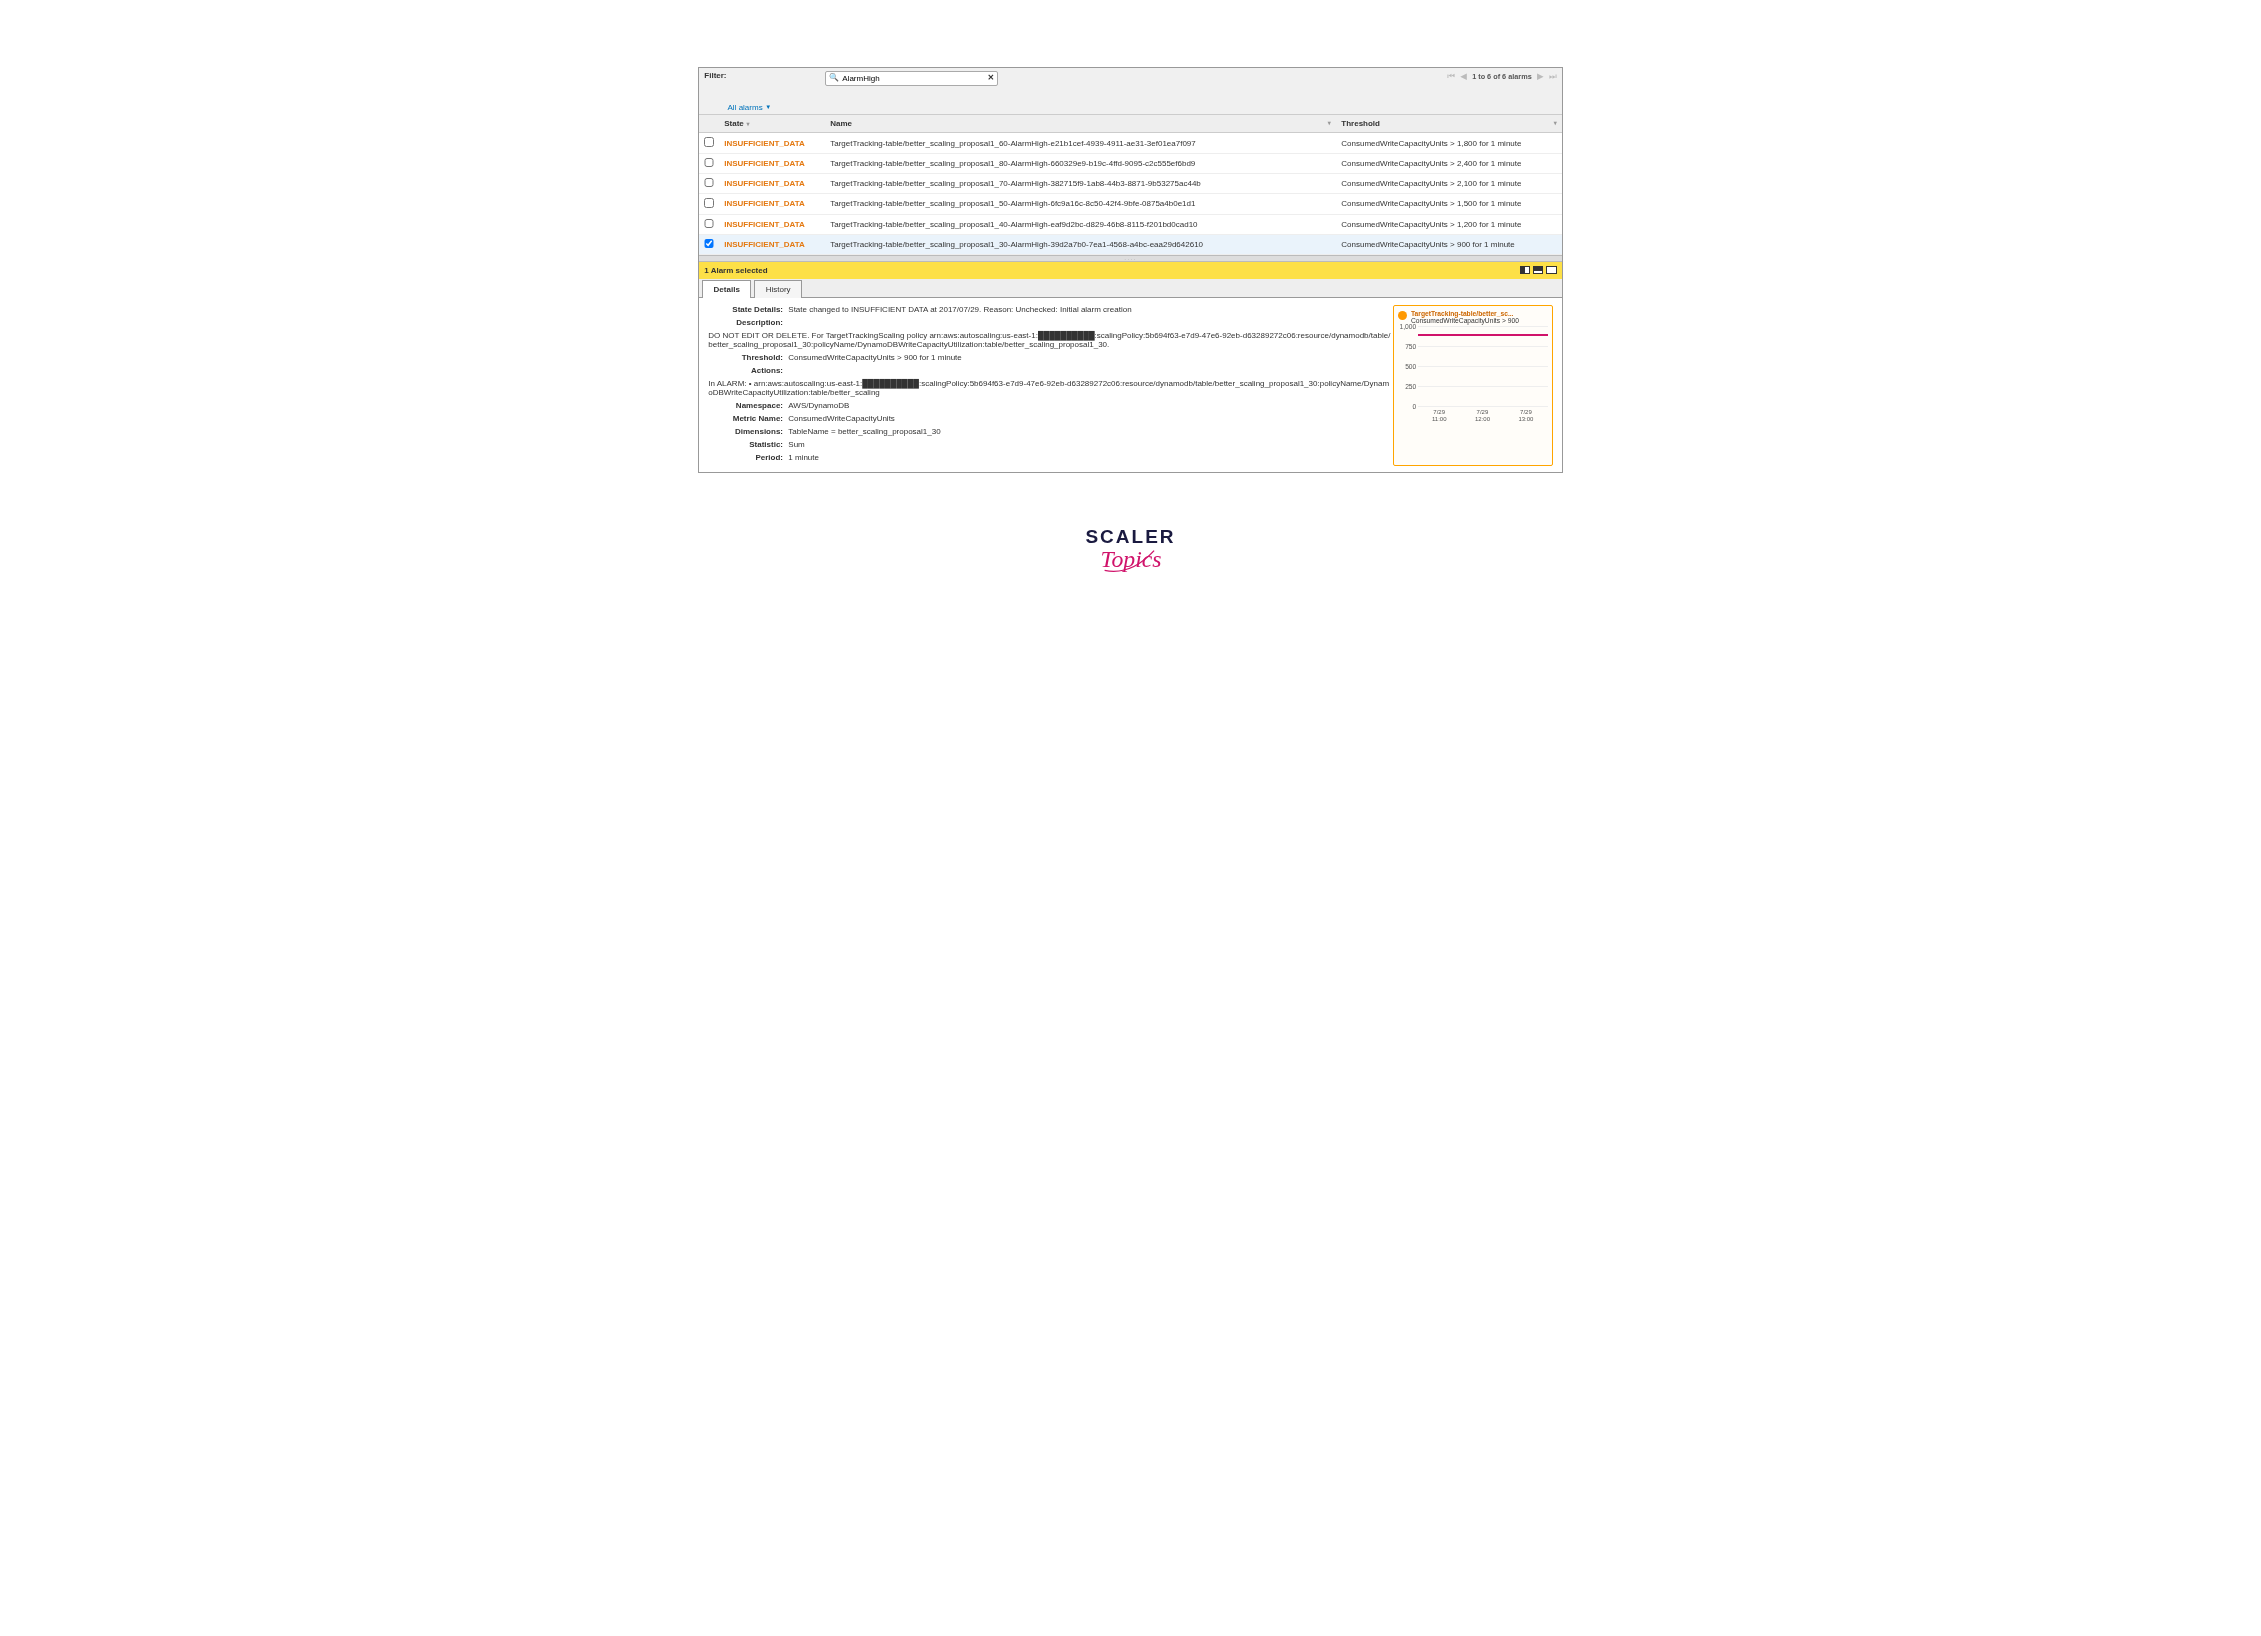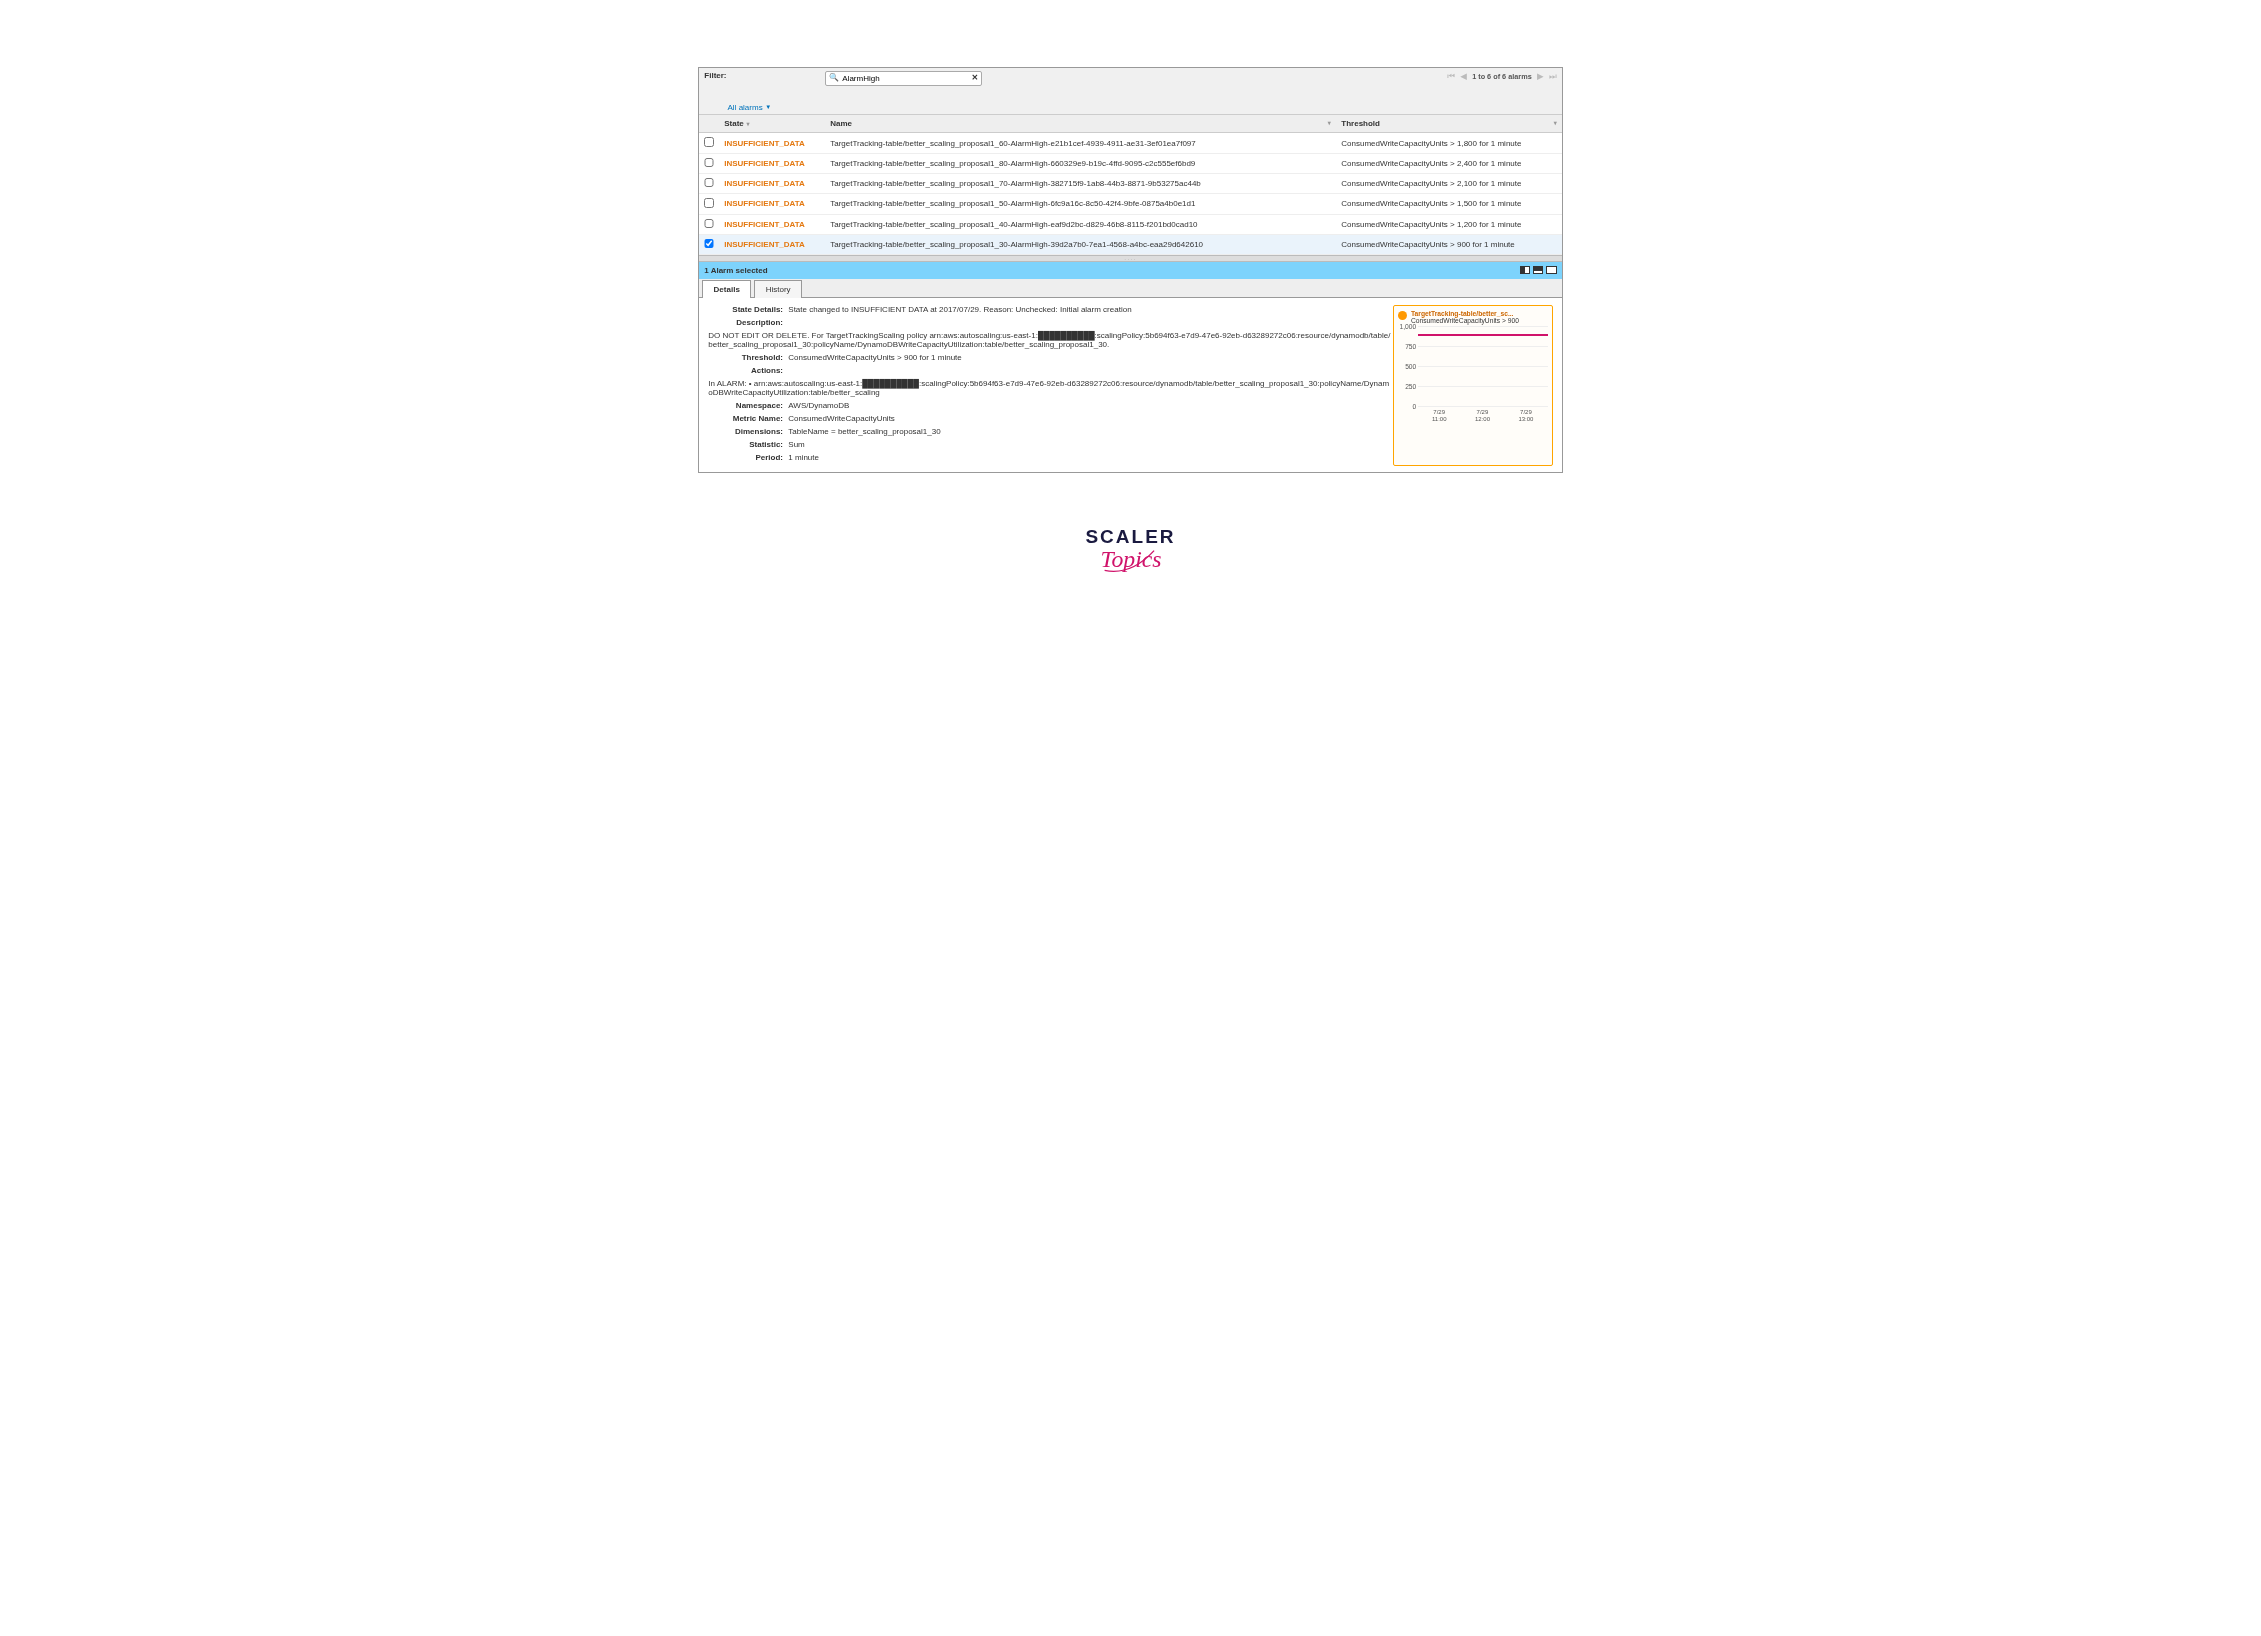--- a/index.html
+++ b/index.html
@@ -4,35 +4,35 @@
 <style>
 * { box-sizing: border-box; margin: 0; padding: 0; }
 body { font-family: Arial, Helvetica, sans-serif; font-size: 8px; color: #333; background: #fff; }
 .outer { width: 865px; margin: 67px auto 0; }
 .panel { border: 0.7px solid #999; background: #f5f5f5; }
 .toolbar { display: flex; align-items: flex-start; padding: 2.7px 5.3px; background: #f0f0f0; border-bottom: 0.7px solid #ccc; gap: 1px; }
 .filter-label { font-weight: bold; }
 .filter-dd { color: #0073bb; cursor: pointer; display: inline-flex; align-items: center; gap: 2.7px; margin-top: 32px; }
 .caret { font-size: 6px; color: #0073bb; }
 .search-wrap { position: relative; margin-left: 53px; }
-.search-wrap input { width: 157px; padding: 2px 16px 2px 16px; border: 0.7px solid #aaa; border-radius: 2px; font-size: 8px; }
+.search-wrap input { width: 173px; padding: 2px 16px 2px 16px; border: 0.7px solid #aaa; border-radius: 2px; font-size: 8px; }
 .search-icon { position: absolute; left: 4px; top: 2.7px; color: #888; }
 .clear-icon { position: absolute; right: 4px; top: 2px; font-weight: bold; color: #333; cursor: pointer; }
 .pager { margin-left: auto; display: flex; align-items: center; gap: 5.3px; color: #555; }
 .pager .pg-btn { color: #bbb; cursor: pointer; font-size: 8.6px; }
 .pager .pg-txt { font-size: 7.3px; font-weight: bold; }
 table.alarms { width: 100%; border-collapse: collapse; background: #fff; }
 table.alarms th { text-align: left; padding: 4px 5.3px; background: #eee; border-bottom: 0.7px solid #ccc; font-weight: bold; font-size: 8px; }
 table.alarms th .sort-caret { color: #999; font-size: 6px; margin-left: 2.7px; }
 table.alarms td { padding: 4px 5.3px; border-bottom: 0.7px solid #eee; font-size: 8px; white-space: nowrap; }
 table.alarms tr.selected td { background: #eaf3fb; }
 .state-badge { color: #e47911; font-weight: bold; }
 .chk { width: 9.3px; height: 9.3px; }
 .split-handle { height: 6.7px; background: #ddd; border-top: 0.7px solid #bbb; border-bottom: 0.7px solid #bbb; text-align: center; color: #999; font-size: 5.3px; letter-spacing: 1.3px; }
-.selection-bar { display: flex; align-items: center; padding: 4px 5.3px; background: #7dd3fc; }
+.selection-bar { display: flex; align-items: center; padding: 4px 5.3px; background: #fde047; }
 .selection-bar .lbl { font-weight: bold; }
 .layout-btns { margin-left: auto; display: flex; gap: 2.7px; }
 .layout-btns .lb { width: 10.6px; height: 8px; border: 0.7px solid #333; display: inline-block; cursor: pointer; background: #fff; position: relative; }
 .layout-btns .lb.a::before { content:""; position:absolute; left:0; top:0; width:4.7px; height:100%; background:#333; }
 .layout-btns .lb.b::before { content:""; position:absolute; left:0; top:0; width:100%; height:3.3px; background:#333; }
 .alarm-title { padding: 6.7px 9.3px; font-size: 10px; }
 .alarm-title b { font-weight: bold; }
 .tabs { display: flex; border-bottom: 0.7px solid #999; padding-left: 3px; background: #eee; }
 .tab { padding: 4px 10.6px; border: 0.7px solid #999; border-bottom: none; margin-right: 2.7px; background: #f5f5f5; cursor: pointer; position: relative; top: 0.7px; }
 .tab.active { background: #fff; font-weight: bold; }

